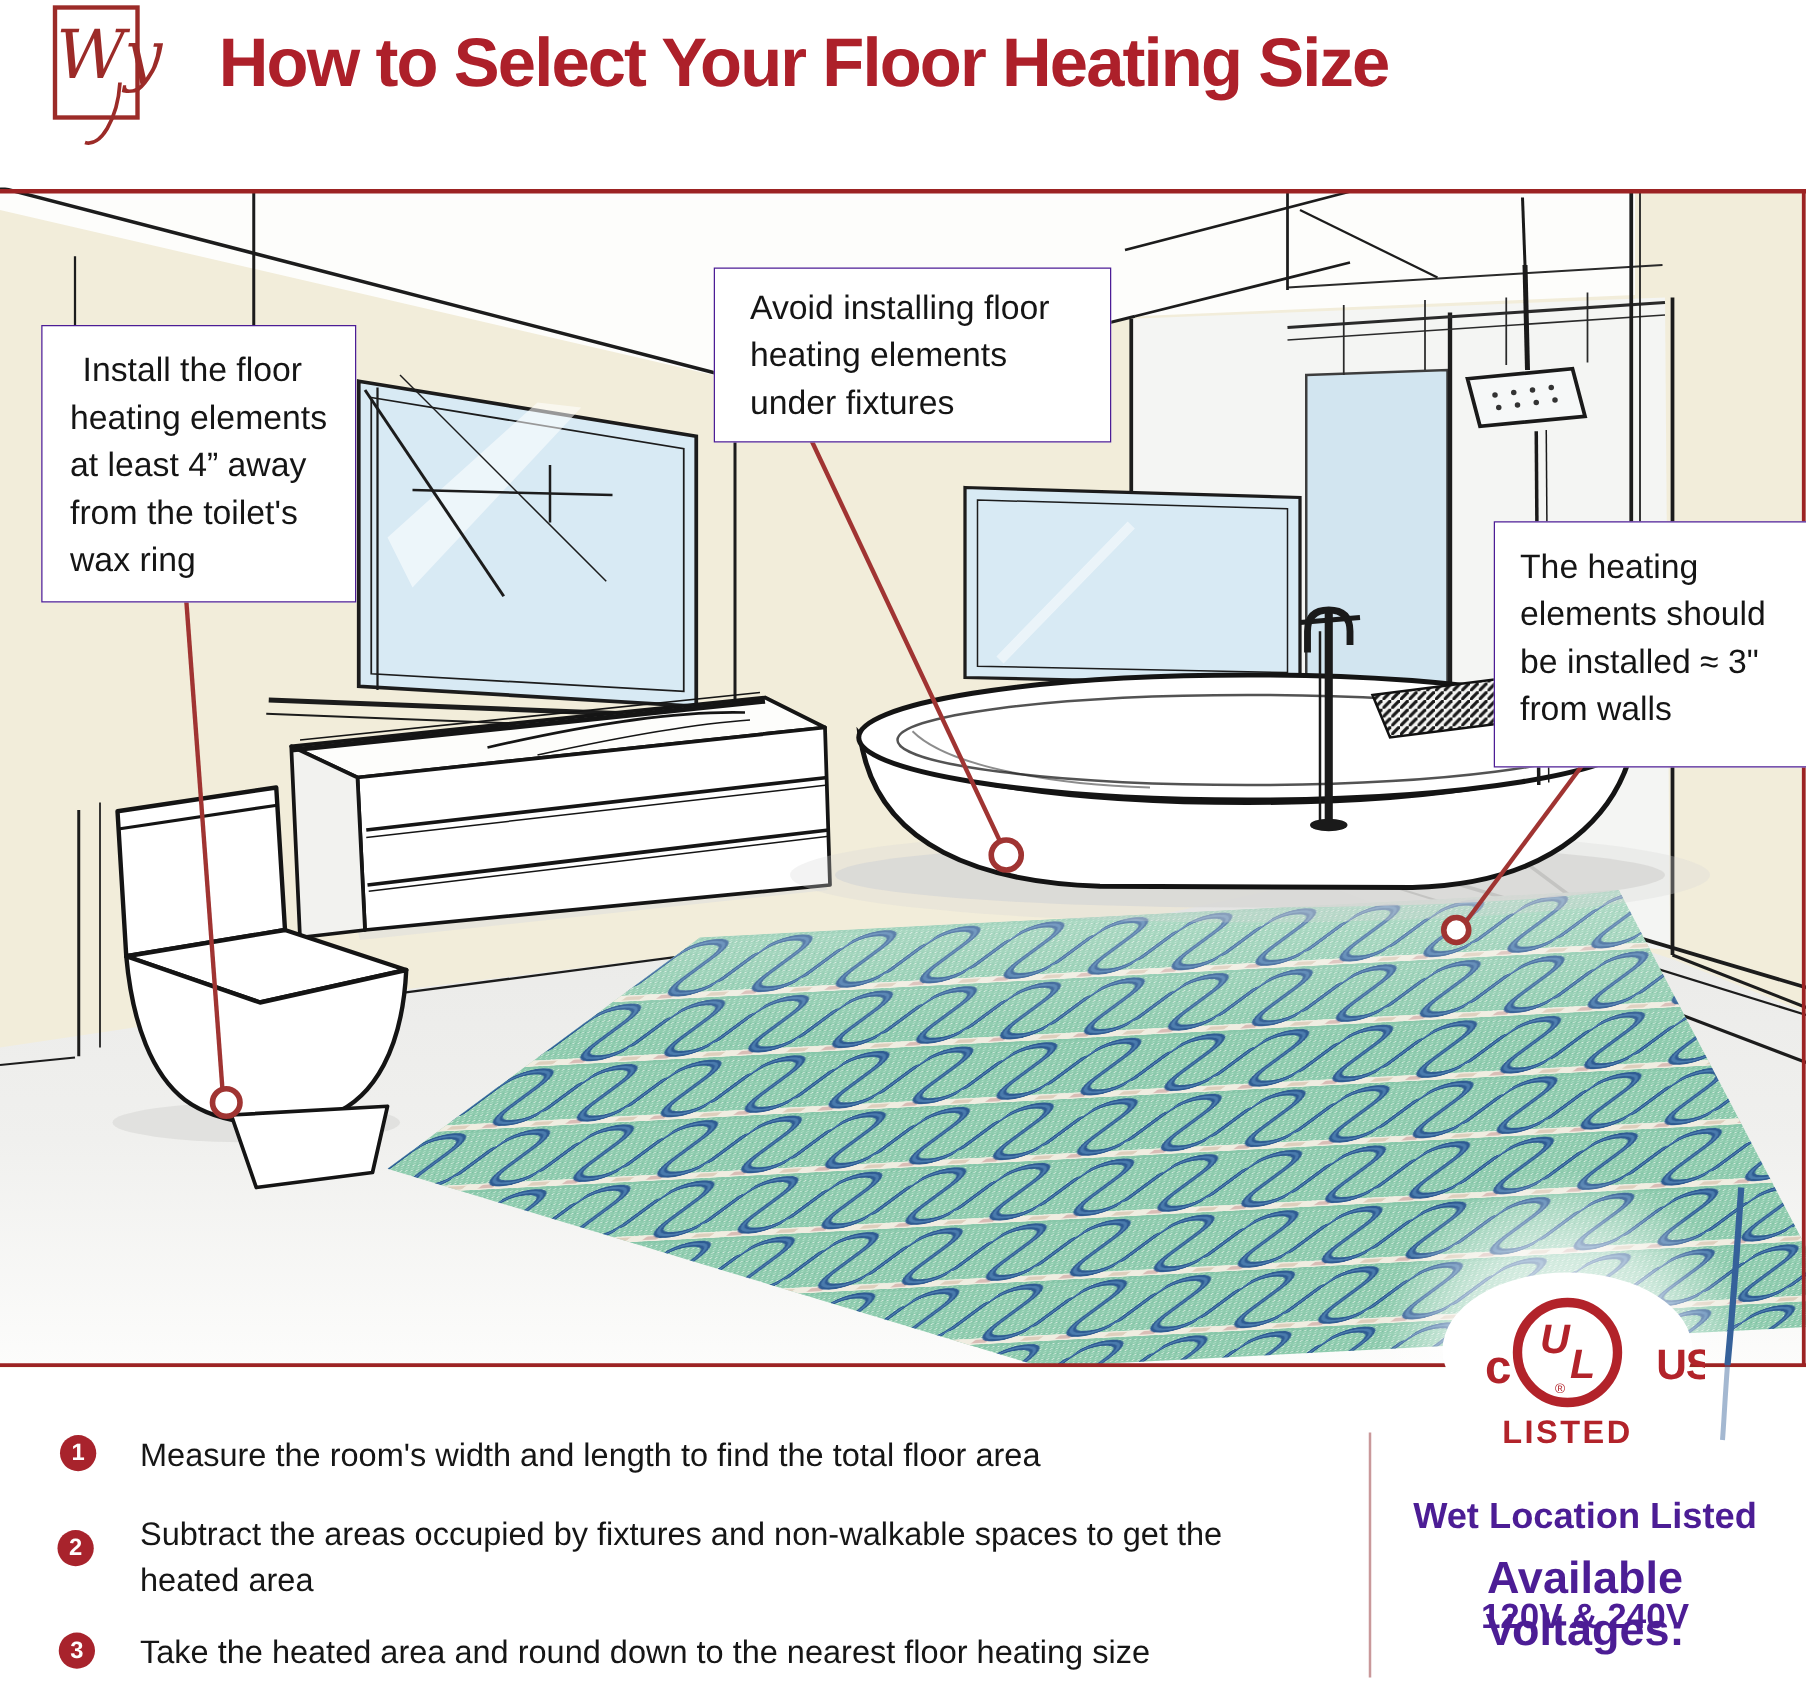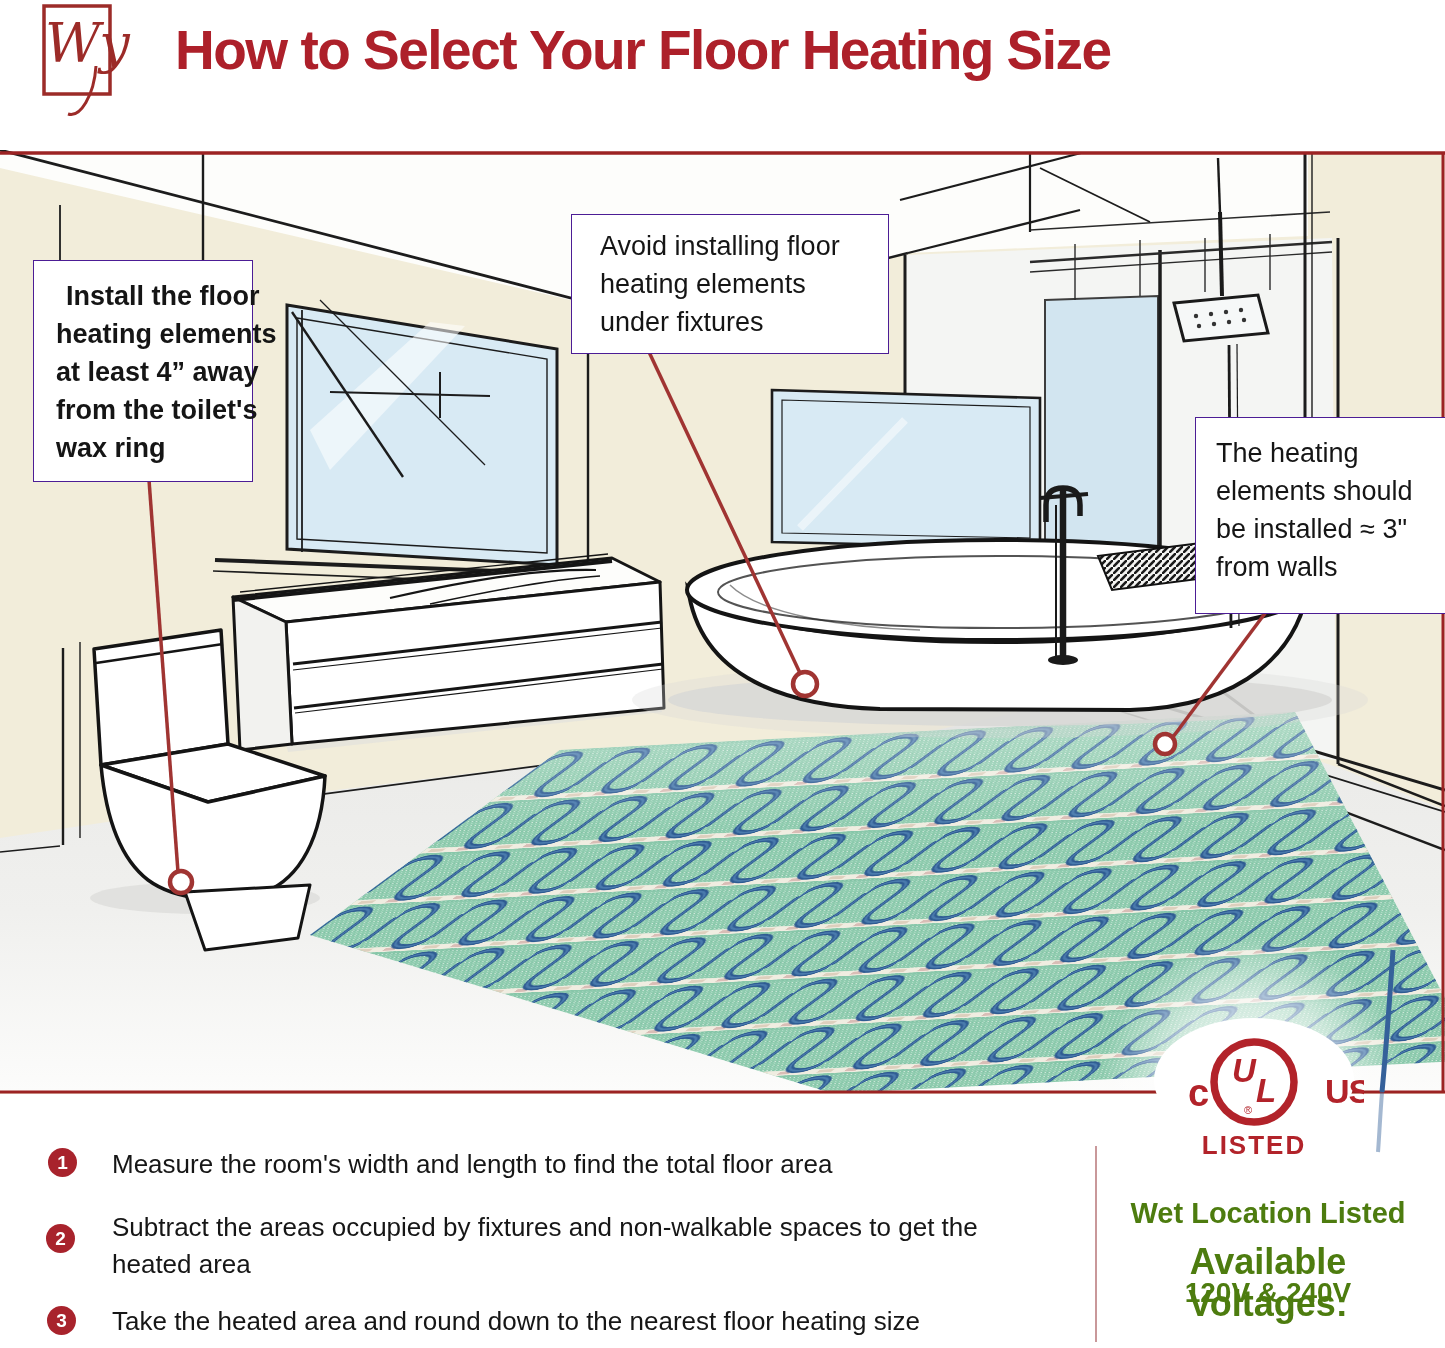--- a/index.html
+++ b/index.html
@@ -17,21 +17,21 @@
   }
   
   .scene{position:absolute;left:0;top:150px;z-index:1;}
   
   .callout{
     position:absolute;background:#ffffff;border:1px solid #4c1d95;
     color:#151515;font-size:27px;line-height:38px;z-index:3;
     box-sizing:border-box;
   }
   .callout .ln{white-space:nowrap;}
-  .co-toilet{left:33px;top:260px;width:220px;height:222px;padding:16px 6px 0 22px;font-weight:bold;}
+  .co-toilet{left:33px;top:260px;width:252px;height:222px;padding:16px 6px 0 22px;}
   .co-toilet .ln:first-child{text-indent:10px;}
   .co-fixtures{left:571px;top:214px;width:318px;height:140px;padding:12px 6px 0 28px;}
   .co-walls{left:1172px;top:417px;width:260px;height:197px;padding:16px 6px 0 20px;margin-left:23px;}
   
   .step-badge{
     position:absolute;width:29px;height:29px;border-radius:50%;
     background:#a8232c;color:#ffffff;font-size:19px;font-weight:700;
     display:flex;align-items:center;justify-content:center;z-index:4;
   }
   .step-text{
@@ -40,21 +40,21 @@
   .b1{left:48px;top:1148px;}  .t1{top:1146px;width:980px;}
   .b2{left:46px;top:1224px;}  .t2{top:1209px;width:930px;}
   .b3{left:47px;top:1306px;}  .t3{top:1303px;width:1010px;}
   .divider{
     position:absolute;left:1095px;top:1146px;width:2px;height:196px;
     background:#c9989a;z-index:4;
   }
   .ul-svg{position:absolute;left:1148px;top:1014px;z-index:2;}
   .cert-line{
     position:absolute;left:1106px;width:324px;text-align:center;
-    color:#4d7c0f;font-weight:700;z-index:4;
+    color:#4c1d95;font-weight:700;z-index:4;
   }
   .wet{top:1197px;font-size:29px;}
   .volt-label{top:1241px;font-size:36px;}
   .volt-value{top:1277px;font-size:28px;}
 </style>
 </head>
 <body>
 
 <svg class="logo-svg" width="130" height="132" viewBox="0 0 130 132">
   <rect x="14" y="6" width="66" height="88" fill="#ffffff" stroke="#9c2b28" stroke-width="3.5"></rect>

